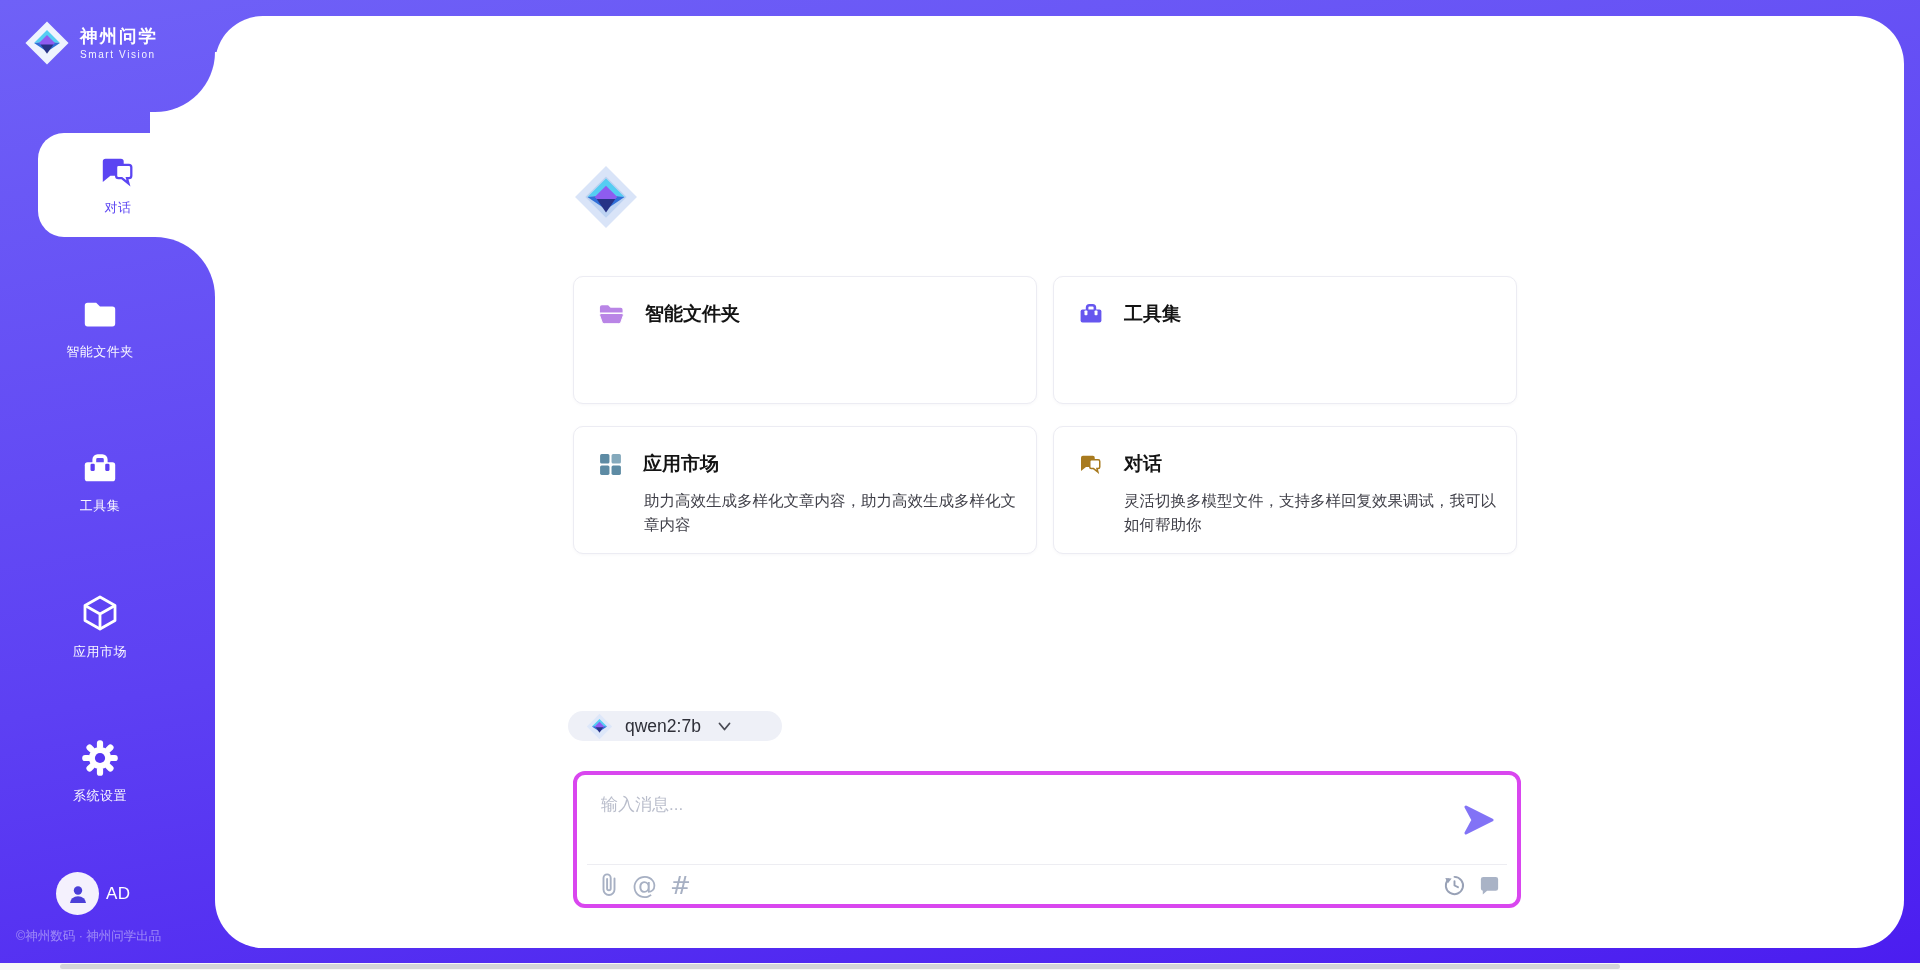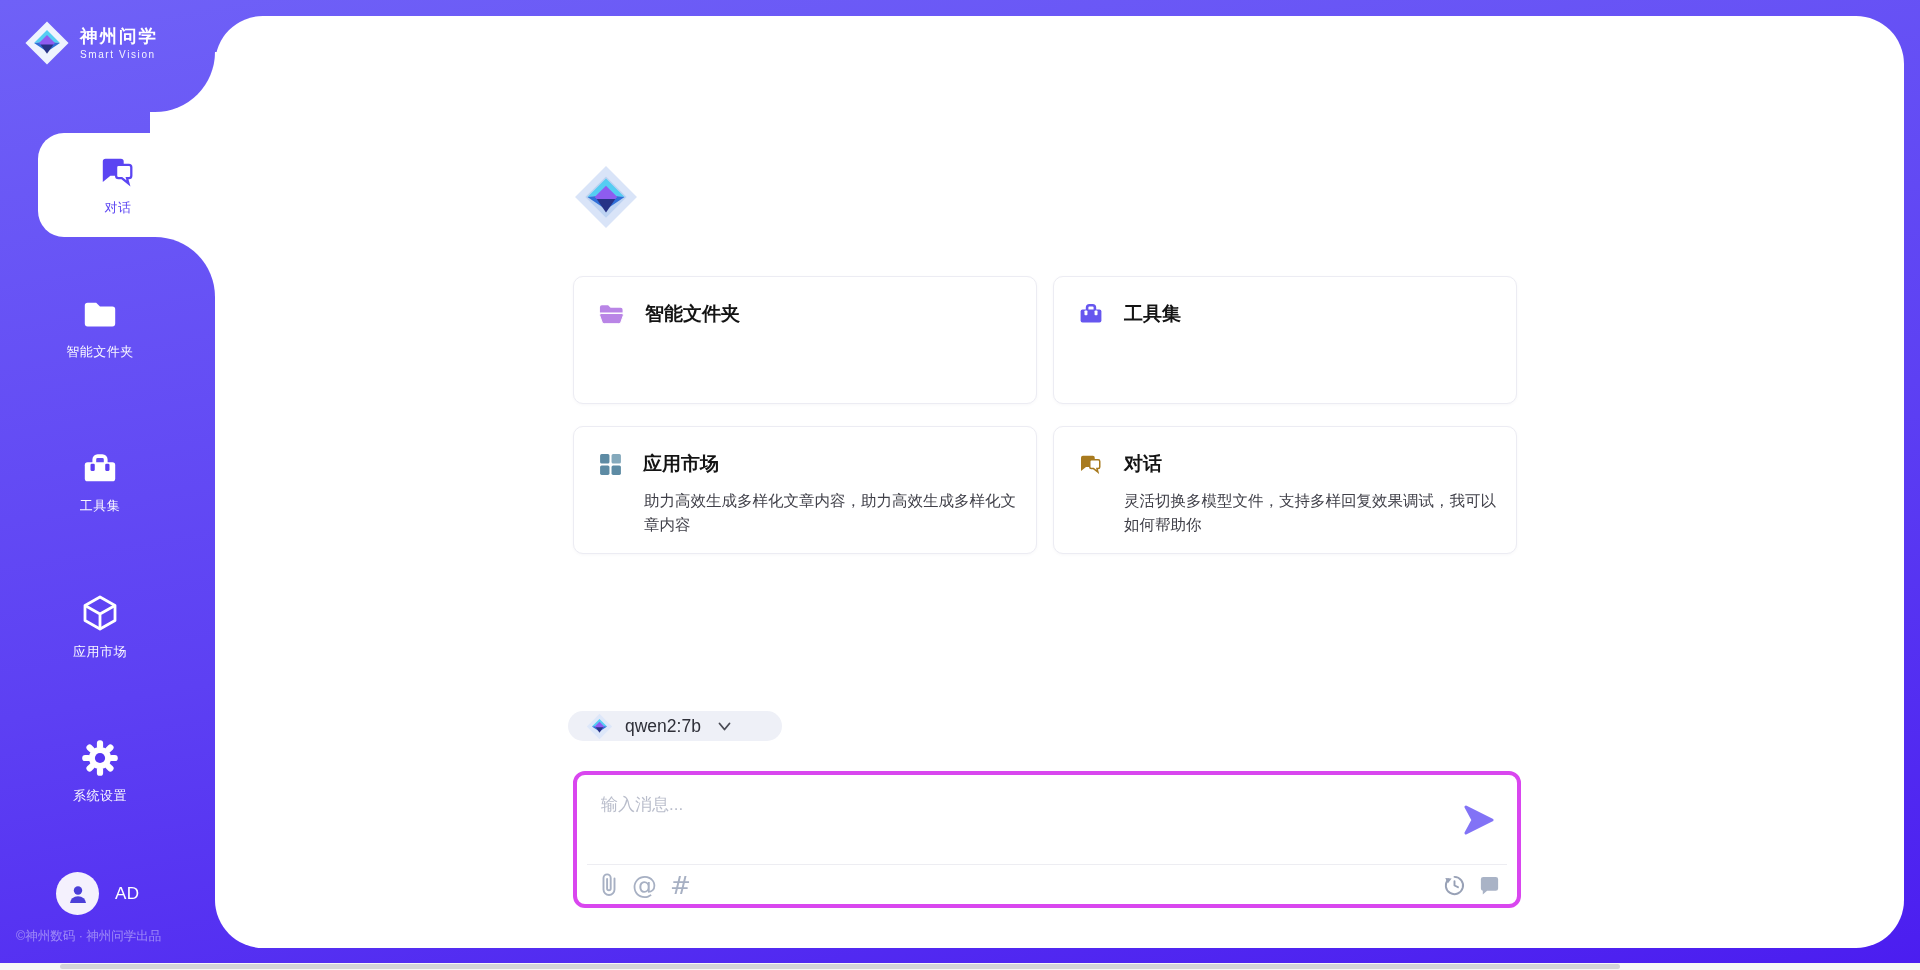--- a/index.html
+++ b/index.html
@@ -35,21 +35,21 @@
   .brand-text .name{color:#fff;font-size:17.5px;font-weight:700;letter-spacing:2px;line-height:1.25;}
   .brand-text .sub{color:rgba(255,255,255,.93);font-size:10px;letter-spacing:1.6px;margin-top:2px;}
 
   .nav-item{
     position:absolute;left:20px;width:160px;z-index:4;
     display:flex;flex-direction:column;align-items:center;gap:9px;cursor:pointer;
   }
   .nav-label{color:rgba(255,255,255,.96);font-size:13px;letter-spacing:.5px;}
   .tab-active .nav-label{color:#5b45f2;font-weight:500;}
 
-  .user-row{position:absolute;left:56px;top:872px;display:flex;align-items:center;gap:16px;z-index:4;}
+  .user-row{position:absolute;left:56px;top:872px;display:flex;align-items:center;gap:7px;z-index:4;}
   .avatar{width:43px;height:43px;border-radius:50%;background:#f4f1fd;display:flex;align-items:center;justify-content:center;}
   .user-initials{color:#fff;font-size:17px;letter-spacing:.5px;}
   .copyright{position:absolute;left:16px;top:928px;width:200px;color:rgba(255,255,255,.42);font-size:12.5px;z-index:4;}
 
   
   .greeting{position:absolute;left:358px;top:148px;display:flex;align-items:center;gap:22px;}
   .greeting-title{font-size:25px;font-weight:800;color:#121212;letter-spacing:.5px;}
 
   .cards{position:absolute;left:358px;top:260px;display:grid;grid-template-columns:464px 464px;grid-auto-rows:128px;column-gap:16px;row-gap:22px;}
   .card{

